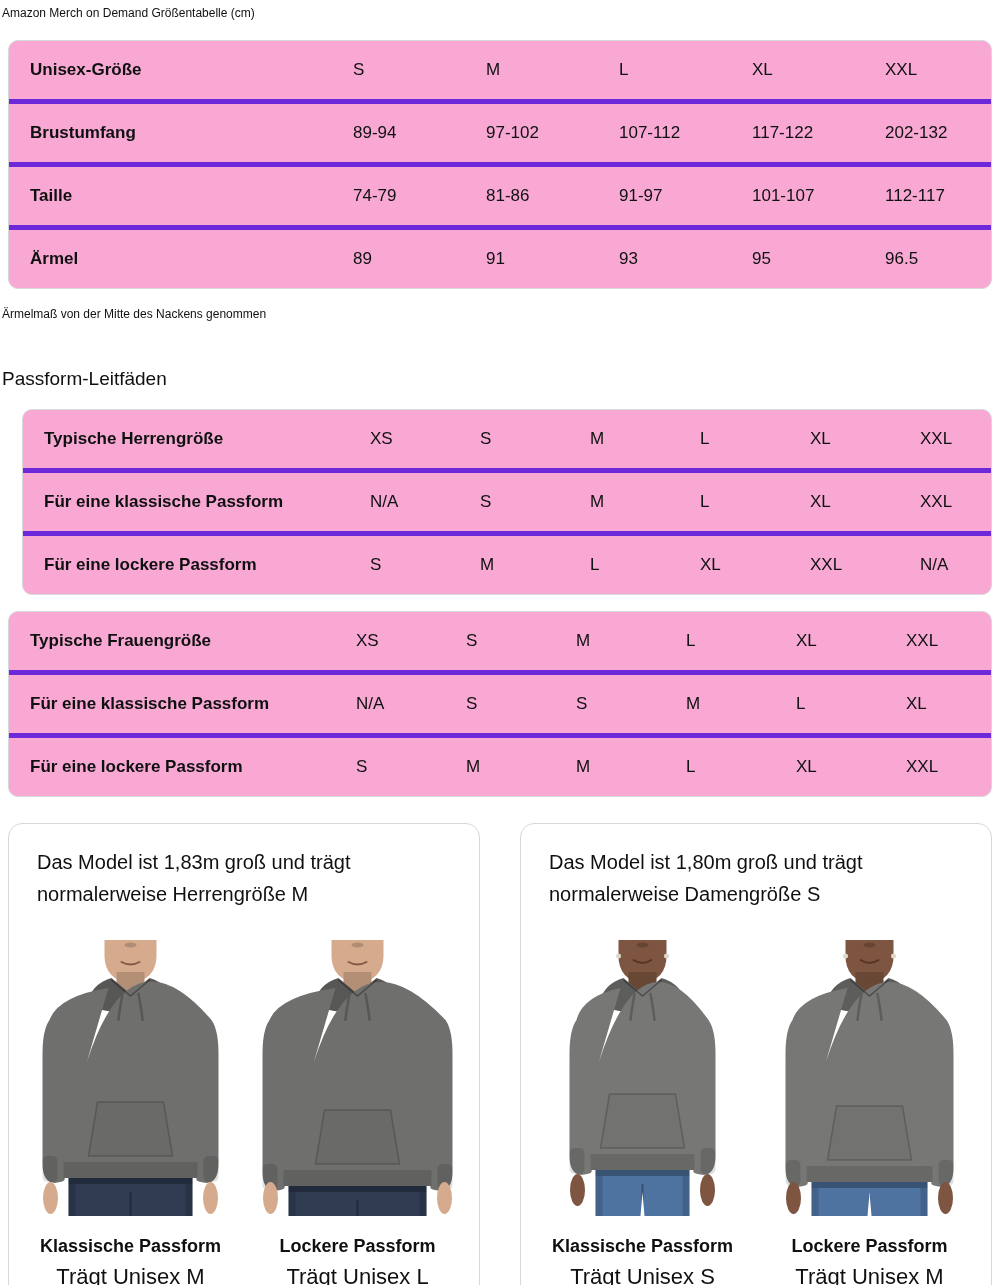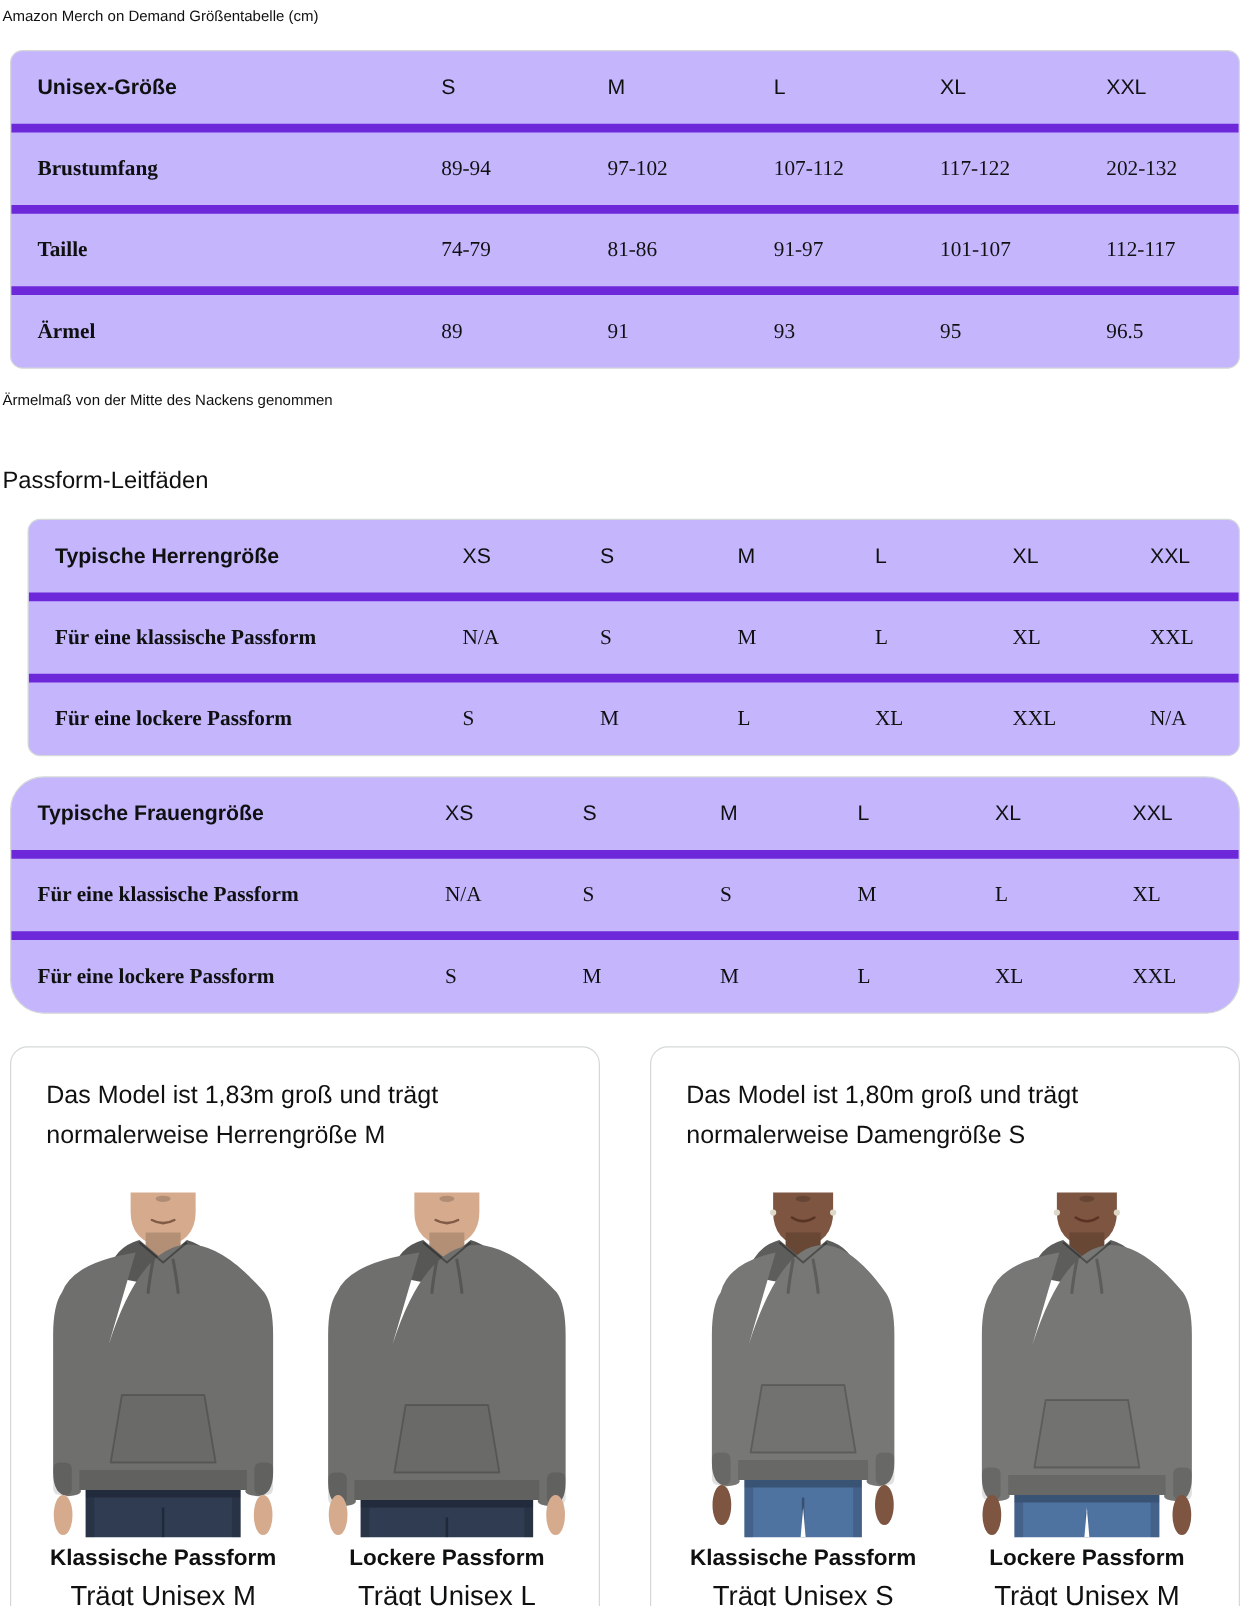--- a/index.html
+++ b/index.html
@@ -2,39 +2,39 @@
 <html><head>
 <meta charset="utf-8">
 <style>
   html,body{margin:0;padding:0;}
   body{
     width:1000px;height:1285px;background:#ffffff;
     font-family:"Liberation Sans", sans-serif;color:#0f1111;
     overflow:hidden;position:relative;
   }
   .page-title{font-size:12px;line-height:22px;margin:2px 0 0 2px;}
-  .tbl{margin:16px 8px 0 8px;border:1px solid #d5d9d9;border-radius:10px;overflow:hidden;background:#c4b5fd;}
+  .tbl{margin:16px 8px 0 8px;border:1px solid #d5d9d9;border-radius:10px;overflow:hidden;background:#f9a8d4;}
   .trow{display:grid;align-items:center;height:58px;}
-  .trow + .trow{border-top:7px solid #6d28d9;font-family:Liberation Serif, serif;}
+  .trow + .trow{border-top:5px solid #6d28d9;}
   .cols5 .trow{grid-template-columns:344px 133px 133px 133px 133px auto;}
   .cols6 .trow{grid-template-columns:347px 110px 110px 110px 110px 110px auto;}
   .tcell{font-size:17px;white-space:nowrap;}
   .tcell.lbl{font-weight:bold;padding-left:21px;}
   .note{font-size:12px;line-height:18px;margin:16px 0 0 2px;}
   .sec-title{font-size:19px;line-height:22px;margin:45px 0 0 2px;}
   .tbl.men{margin-top:19px;margin-left:22px;}
-  .tbl.women{border-radius:27px;}
+  .tbl.women{}
   .cards{display:flex;gap:40px;margin:26px 8px 0 8px;border-radius:18px;}
   .card{flex:1;box-sizing:border-box;height:491px;border:1px solid #d5d9d9;border-radius:14px;padding-top:22px;background:#fff;}
   .card-heading{font-size:20px;line-height:32px;margin:0 28px;}
   .models{display:flex;justify-content:center;margin-top:16px;}
   .model{width:227px;}
   .photo{width:227px;height:290px;}
   .photo svg{display:block;}
-  .cap1{font-size:18px;font-weight:bold;text-align:center;margin-top:6px;line-height:21px;}
+  .cap1{font-size:18px;font-weight:bold;text-align:center;margin-top:20px;line-height:21px;}
   .cap2{font-size:22px;text-align:center;margin-top:9px;line-height:21px;}
 </style>
 </head>
 <body>
 
 <div class="page-title">Amazon Merch on Demand Größentabelle (cm)</div>
 
 <div class="tbl cols5">
     <div class="trow">
       <span class="tcell lbl">Unisex-Größe</span>

